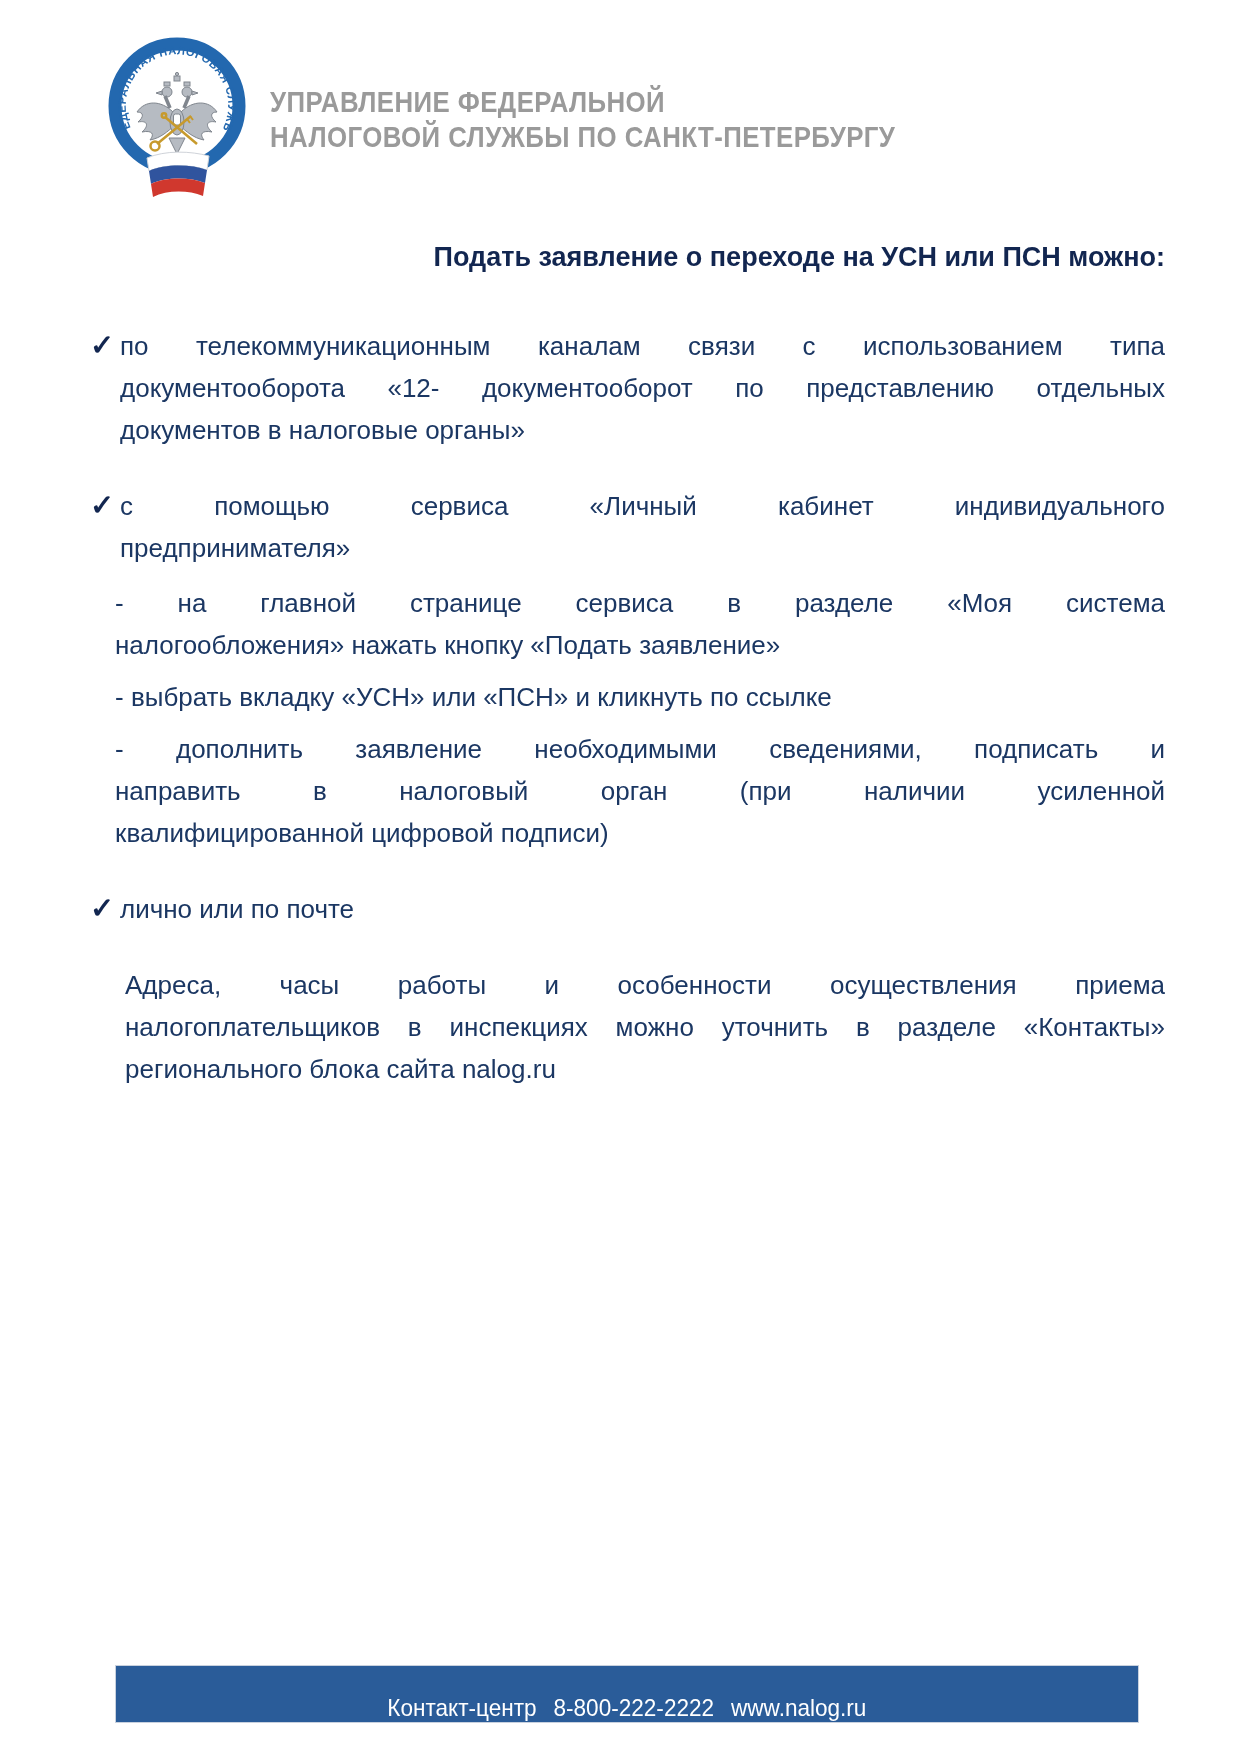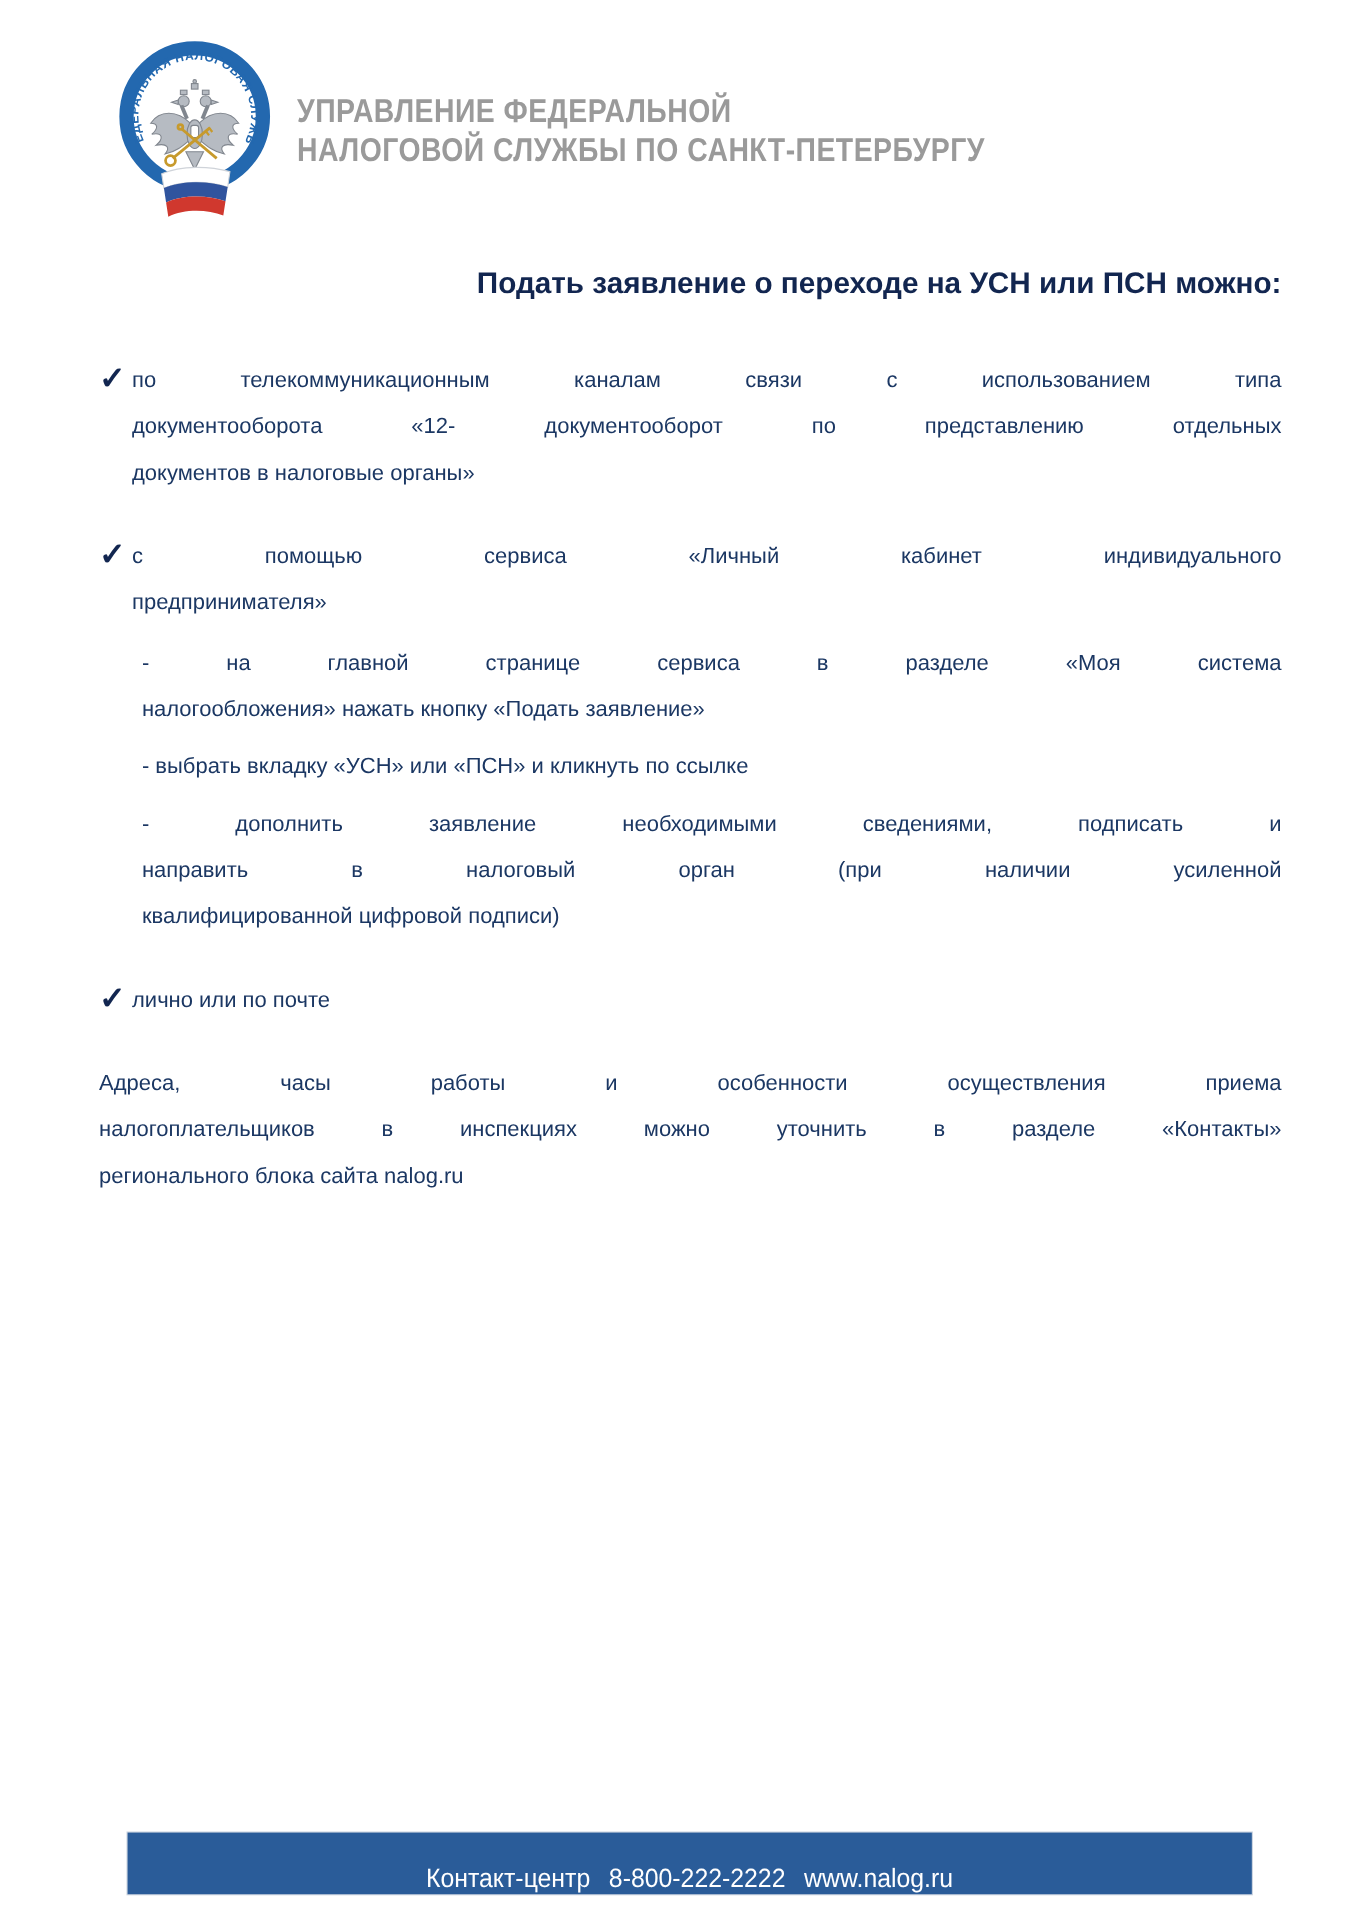--- a/index.html
+++ b/index.html
@@ -31,25 +31,25 @@
     font-size:27px;font-weight:bold;line-height:32px;text-align:right;
     color:var(--title-navy);margin:0 0 52px 0;
   }
   .bullet-item{margin:0 0 34px 0;}
   .bullet-row{display:flex;align-items:flex-start;}
   .check{
     flex:0 0 30px;font-size:29px;font-weight:bold;line-height:40px;
     color:var(--title-navy);
   }
   .btext{flex:1;}
-  .line{font-size:20px;line-height:42px;text-align:justify;text-align-last:justify;}
+  .line{font-size:26px;line-height:42px;text-align:justify;text-align-last:justify;}
   .line.last{text-align-last:left;}
-  .sub{margin:10px 0 0 39px;}
+  .sub{margin:10px 0 0 25px;}
   .sub.first{margin-top:13px;}
-  .closing{margin-top:10px;}
+  .closing{margin-top:10px;margin-left:35px;}
   
   .footer{
     position:absolute;left:116px;top:1666px;width:1022px;height:56px;
     background:var(--footer-blue);display:flex;align-items:flex-end;justify-content:center;
     box-shadow:0 0 0 1px #c8d1de;
   }
   .footer-inner{display:flex;gap:18px;color:#ffffff;font-size:24px;transform:scaleX(.94);}
   .footer-inner span{white-space:nowrap;}
 </style>
 </head>

